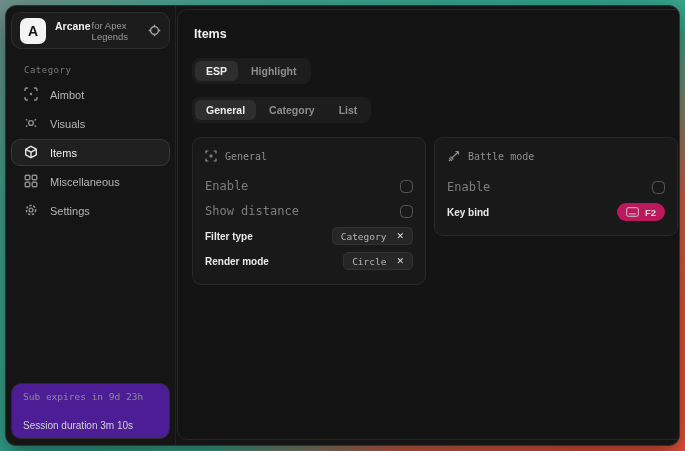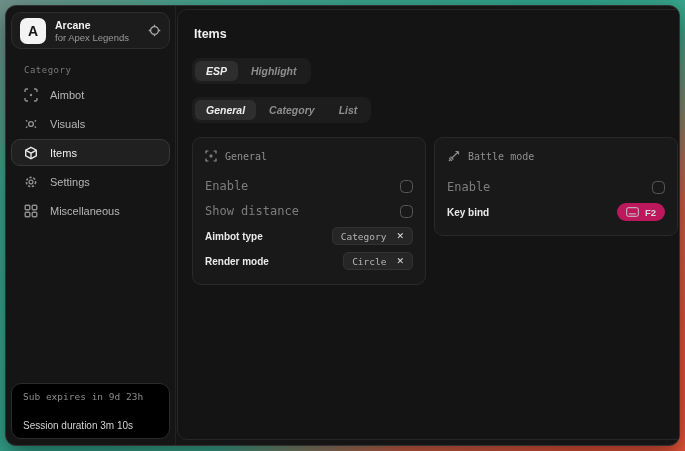--- a/index.html
+++ b/index.html
@@ -26,42 +26,42 @@
   .brand-card {
     display:flex; align-items:center; gap:9px;
     background:#1c1c1c; border:1px solid #2d2d2d; border-radius:10px;
     padding:5px 8px; height:37px;
   }
   .logo {
     width:26px; height:26px; border-radius:7px; background:#f3f3f3;
     color:#141414; font-weight:bold; font-size:14px;
     display:flex; align-items:center; justify-content:center; flex:0 0 26px;
   }
-  .brand-text { display:flex; flex-direction:column; gap:1px; }
+  .brand-text { display:flex; flex-direction:row; gap:1px; }
   .brand-title { font-size:10.5px; font-weight:bold; color:#f1f1f1; }
   .brand-sub { font-size:9.5px; color:#9a9a9a; }
   .brand-icon { margin-left:auto; color:#a9a9a9; display:flex; }
 
   .section-label {
     font-family:"DejaVu Sans Mono", monospace;
     font-size:9px; color:#7a7a7a; letter-spacing:.5px;
     margin:16px 0 6px 13px;
   }
   .nav { display:flex; flex-direction:column; gap:2px; }
   .nav-item {
-    display:flex; align-items:center; gap:12px;
+    display:flex; align-items:flex-end; gap:12px;
     padding:6px 12px; height:27px; border:1px solid transparent; border-radius:9px;
     font-size:11px; color:#b6b6b6; cursor:pointer; background:none; text-align:left;
   }
   .nav-item .nav-icon { display:flex; color:#8f8f8f; }
   .nav-item.active { background:#202020; border-color:#363636; color:#f0f0f0; }
   .nav-item.active .nav-icon { color:#e6e6e6; }
 
   .footer-card {
-    margin-top:auto; background:#000000; border:1px solid #2b2b2b; border-radius:10px;
+    margin-top:auto; background:#4c1d95; border:1px solid #2b2b2b; border-radius:10px;
     padding:7px 11px; display:flex; flex-direction:column; gap:4px;
   }
   .footer-line1 { font-family:"DejaVu Sans Mono", monospace; font-size:9.5px; color:#8c8c8c; }
   .footer-line2 { font-size:10px; color:#d2d2d2;margin-top:14px; }
 
   
   .main {
     flex:1; margin:3px 4px 5px 1px;
     background:#141414; border:1px solid #272727; border-radius:10px;
     padding:11px 14px;
@@ -70,21 +70,21 @@
 
   .tab-group {
     display:inline-flex; background:#1d1d1d; border-radius:8px; padding:3px; gap:2px;
     margin-bottom:13px;
   }
   .tab-row { display:block; }
   .tab {
     border:none; background:transparent; cursor:pointer;
     padding:4px 11px; border-radius:6px;
     font-family:"Liberation Sans", sans-serif;
-    font-size:10.5px; font-weight:600; color:#8e8e8e;font-style:italic;
+    font-size:10.5px; font-weight:600; color:#8e8e8e;
   }
   .tab.active { background:#2e2e2e; color:#ededed; }
 
   .panels { display:flex; gap:8px; align-items:flex-start; margin-top:1px; }
   .panel {
     background:#191919; border:1px solid #292929; border-radius:9px;
     padding:10px 12px 12px 12px;
   }
   .panel-general { width:234px; }
   .panel-battle { width:244px; }
@@ -172,38 +172,38 @@
             <svg width="14" height="14" viewBox="0 0 14 14" fill="none" stroke="currentColor" stroke-width="1.4">
               <path d="M7 1.3 12.3 4.2v5.6L7 12.7 1.7 9.8V4.2Z"></path>
               <path d="M1.9 4.4 7 7.2l5.1-2.8M7 7.2v5.3"></path>
             </svg>
           </span>
           <span>Items</span>
         </button>
 
         <button class="nav-item">
           <span class="nav-icon">
-            <svg width="14" height="14" viewBox="0 0 14 14" fill="none" stroke="currentColor" stroke-width="1.6">
-              <circle cx="7" cy="7" r="4.6" stroke-dasharray="2.3 1.6"></circle>
-              <circle cx="7" cy="7" r="1.9" stroke-width="1.3"></circle>
-            </svg>
-          </span>
-          <span>Settings</span>
-        </button>
-
-        <button class="nav-item">
-          <span class="nav-icon">
             <svg width="14" height="14" viewBox="0 0 14 14" fill="none" stroke="currentColor" stroke-width="1.4">
               <rect x="1.2" y="1.2" width="4.6" height="4.6" rx="1"></rect>
               <rect x="8.2" y="1.2" width="4.6" height="4.6" rx="1"></rect>
               <rect x="1.2" y="8.2" width="4.6" height="4.6" rx="1"></rect>
               <rect x="8.2" y="8.2" width="4.6" height="4.6" rx="1"></rect>
             </svg>
           </span>
           <span>Miscellaneous</span>
+        </button>
+
+        <button class="nav-item">
+          <span class="nav-icon">
+            <svg width="14" height="14" viewBox="0 0 14 14" fill="none" stroke="currentColor" stroke-width="1.6">
+              <circle cx="7" cy="7" r="4.6" stroke-dasharray="2.3 1.6"></circle>
+              <circle cx="7" cy="7" r="1.9" stroke-width="1.3"></circle>
+            </svg>
+          </span>
+          <span>Settings</span>
         </button>
       </nav>
 
       <div class="footer-card">
         <div class="footer-line1">Sub expires in 9d 23h</div>
         <div class="footer-line2">Session duration 3m 10s</div>
       </div>
     </aside>
 
     <main class="main">
@@ -241,21 +241,21 @@
             <span class="label-dim">Enable</span>
             <span class="checkbox"></span>
           </div>
 
           <div class="row">
             <span class="label-dim">Show distance</span>
             <span class="checkbox"></span>
           </div>
 
           <div class="row">
-            <span class="label-bright">Aimbot type</span>
+            <span class="label-bright">Filter type</span>
             <span class="chip">
               <span class="chip-value">Category</span>
               <span class="chip-x">✕</span>
             </span>
           </div>
 
           <div class="row">
             <span class="label-bright">Render mode</span>
             <span class="chip">
               <span class="chip-value">Circle</span>

